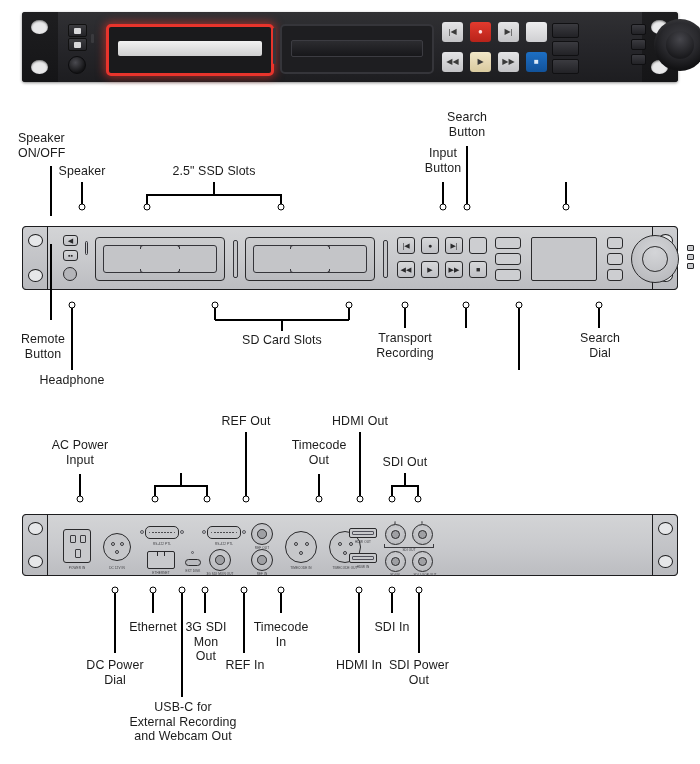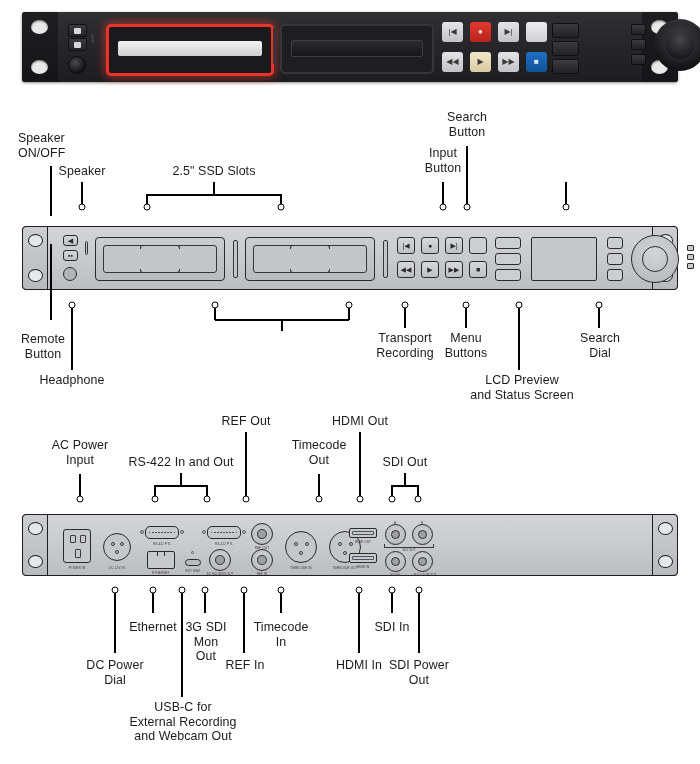--- a/index.html
+++ b/index.html
@@ -365,47 +365,43 @@
   <div class="dot" style="left:72px;top:305px"></div>
   <div class="lead v" style="left:71px;top:308px;height:62px"></div>
   <div class="lbl c" style="left:72px;top:373px;width:110px">Headphone</div>
 
   <div class="dot" style="left:215px;top:305px"></div>
   <div class="dot" style="left:349px;top:305px"></div>
   <div class="lead v" style="left:214px;top:308px;height:12px"></div>
   <div class="lead v" style="left:348px;top:308px;height:12px"></div>
   <div class="lead h" style="left:215px;top:319px;width:134px"></div>
   <div class="lead v" style="left:281px;top:319px;height:12px"></div>
+  <div class="lbl c" style="left:282px;top:333px;width:150px">SD Card Slots</div>
 
   <div class="dot" style="left:405px;top:305px"></div>
   <div class="lead v" style="left:404px;top:308px;height:20px"></div>
   <div class="lbl c" style="left:405px;top:331px;width:100px">Transport
 Recording</div>
 
   <div class="dot" style="left:466px;top:305px"></div>
   <div class="lead v" style="left:465px;top:308px;height:20px"></div>
-  <div class="lbl c" style="left:466px;top:331px;width:90px">Menu
-Buttons</div>
 
   <div class="dot" style="left:519px;top:305px"></div>
   <div class="lead v" style="left:518px;top:308px;height:62px"></div>
-  <div class="lbl c" style="left:522px;top:373px;width:190px">LCD Preview
-and Status Screen</div>
 
   <div class="dot" style="left:599px;top:305px"></div>
   <div class="lead v" style="left:598px;top:308px;height:20px"></div>
   <div class="lbl c" style="left:600px;top:331px;width:90px">Search
 Dial</div>
 
   <div class="lbl c" style="left:80px;top:438px;width:110px">AC Power
 Input</div>
   <div class="lead v" style="left:79px;top:474px;height:22px"></div>
   <div class="dot" style="left:80px;top:499px"></div>
 
-  <div class="lbl c" style="left:181px;top:455px;width:180px">RS-422 In and Out</div>
   <div class="lead v" style="left:180px;top:473px;height:13px"></div>
   <div class="lead h" style="left:155px;top:485px;width:52px"></div>
   <div class="lead v" style="left:154px;top:485px;height:11px"></div>
   <div class="lead v" style="left:206px;top:485px;height:11px"></div>
   <div class="dot" style="left:155px;top:499px"></div>
   <div class="dot" style="left:207px;top:499px"></div>
 
   <div class="lbl c" style="left:246px;top:414px;width:90px">REF Out</div>
   <div class="lead v" style="left:245px;top:432px;height:64px"></div>
   <div class="dot" style="left:246px;top:499px"></div>

